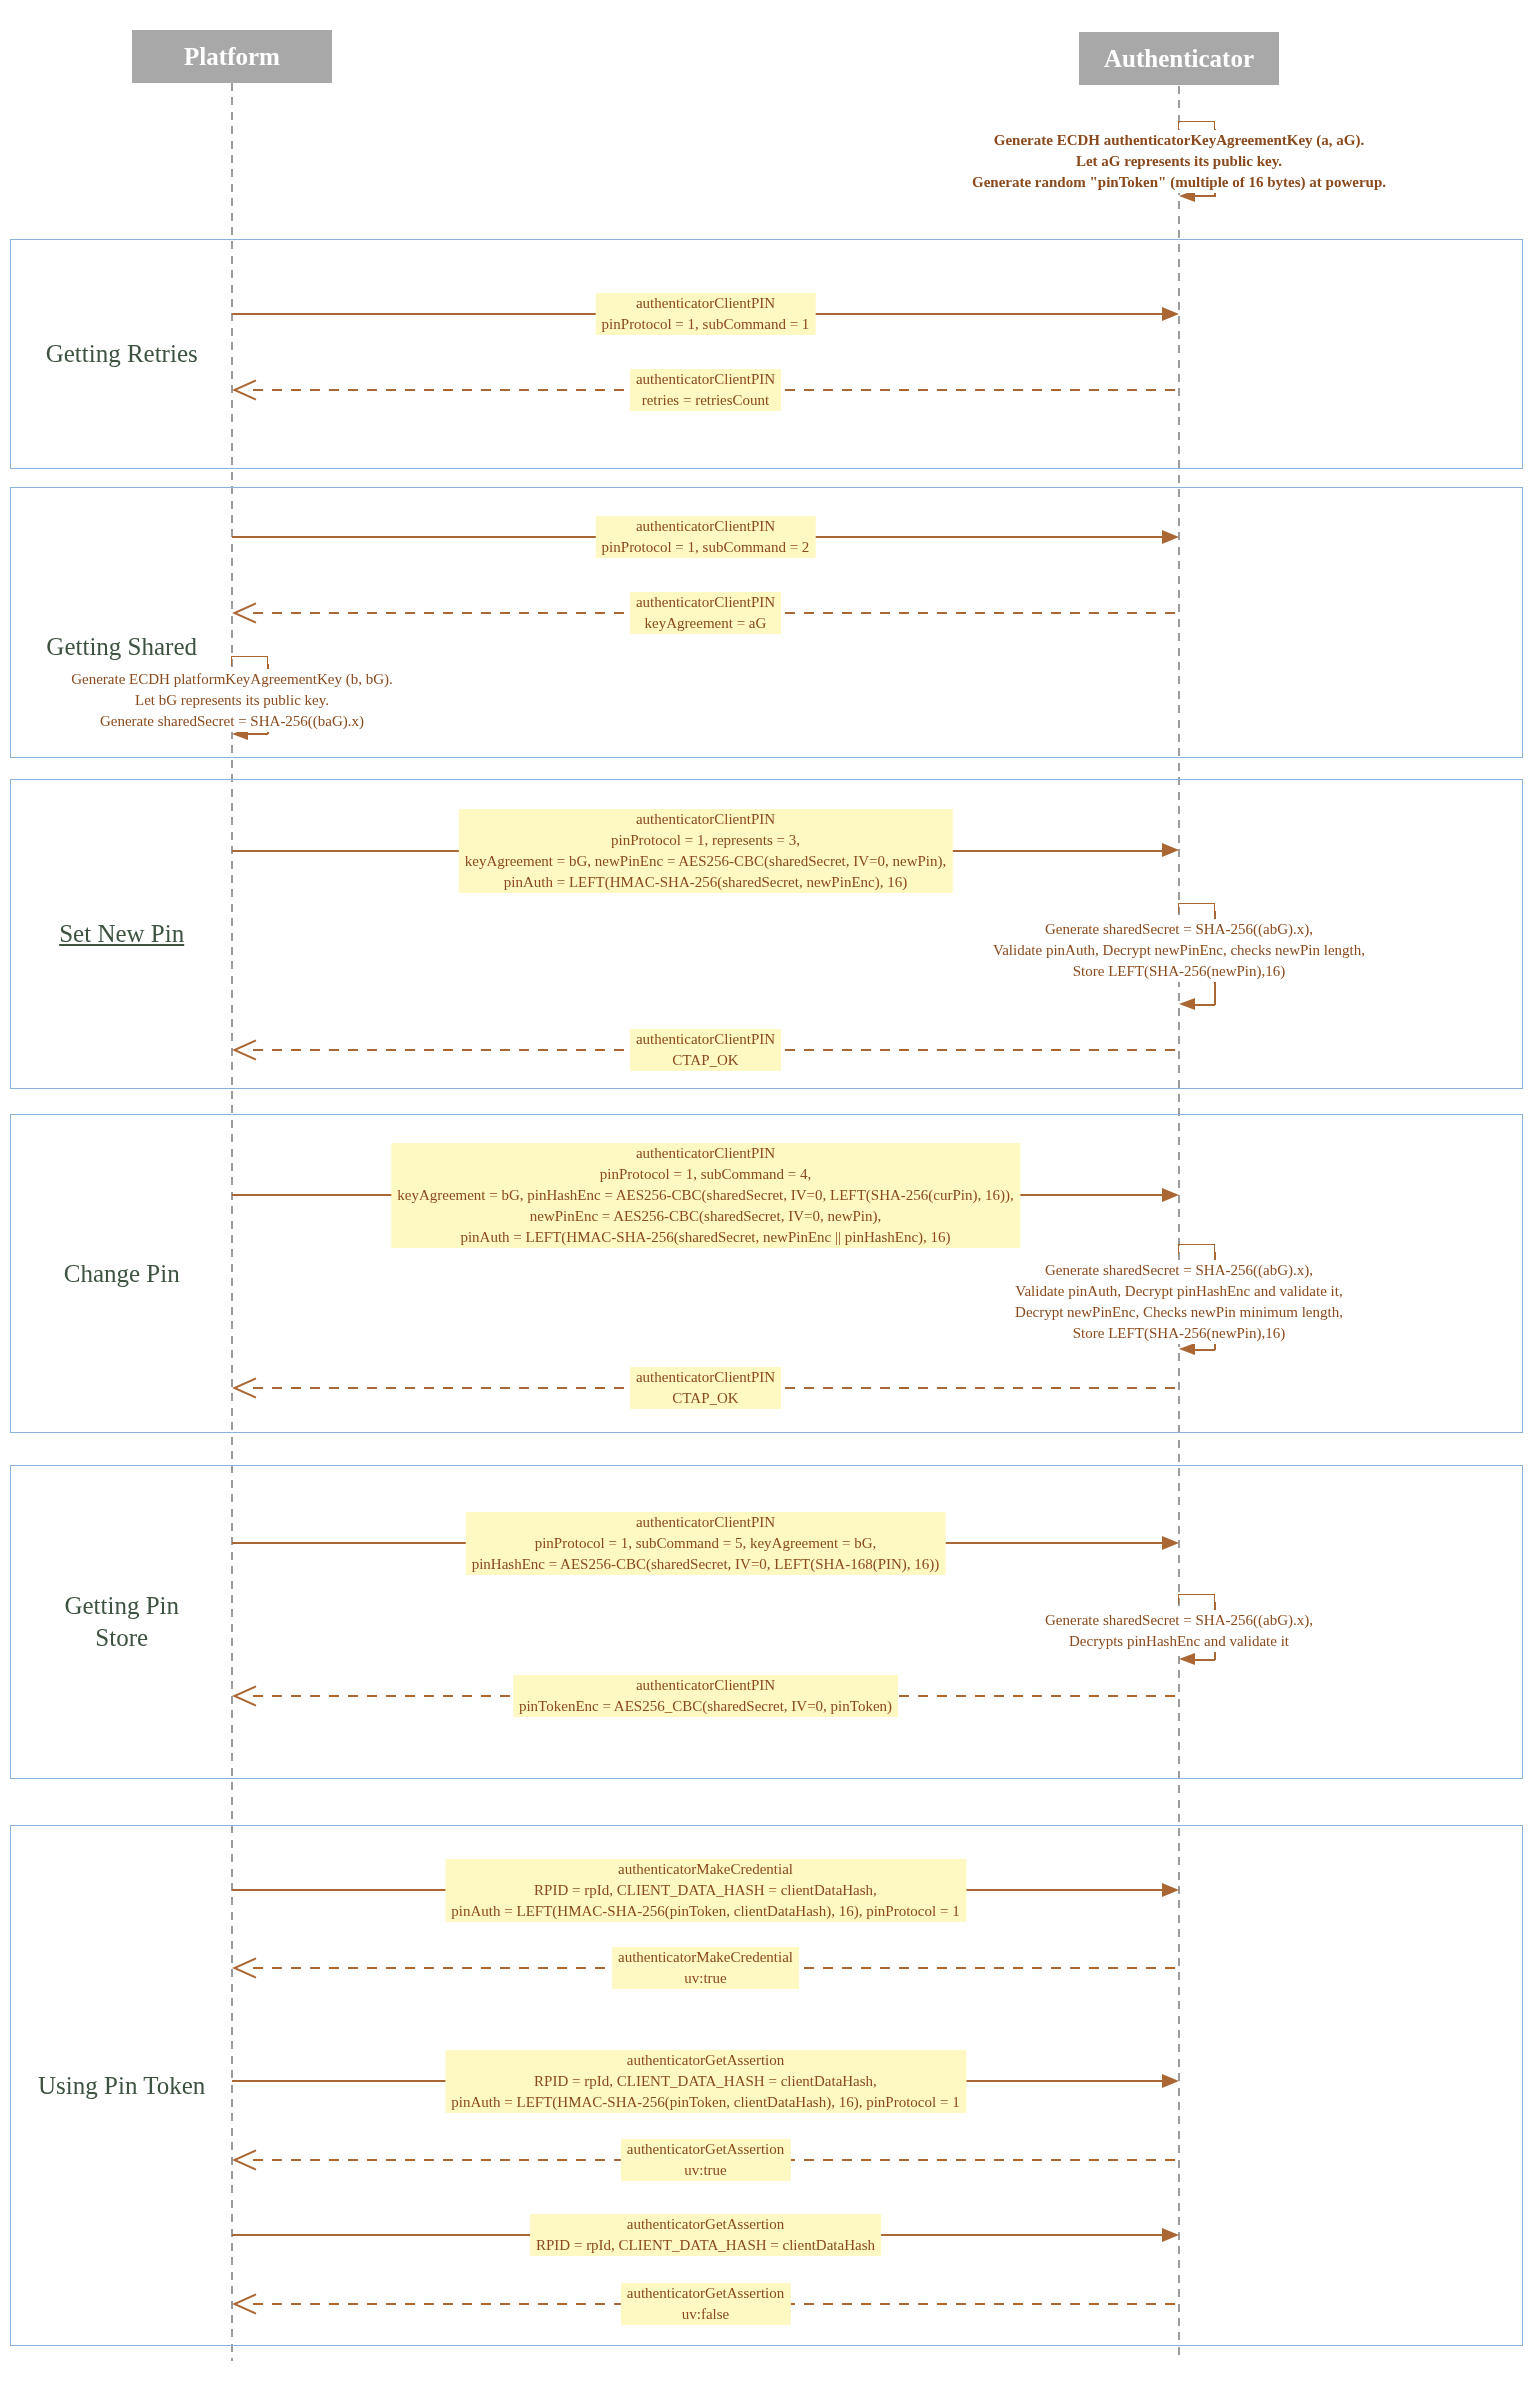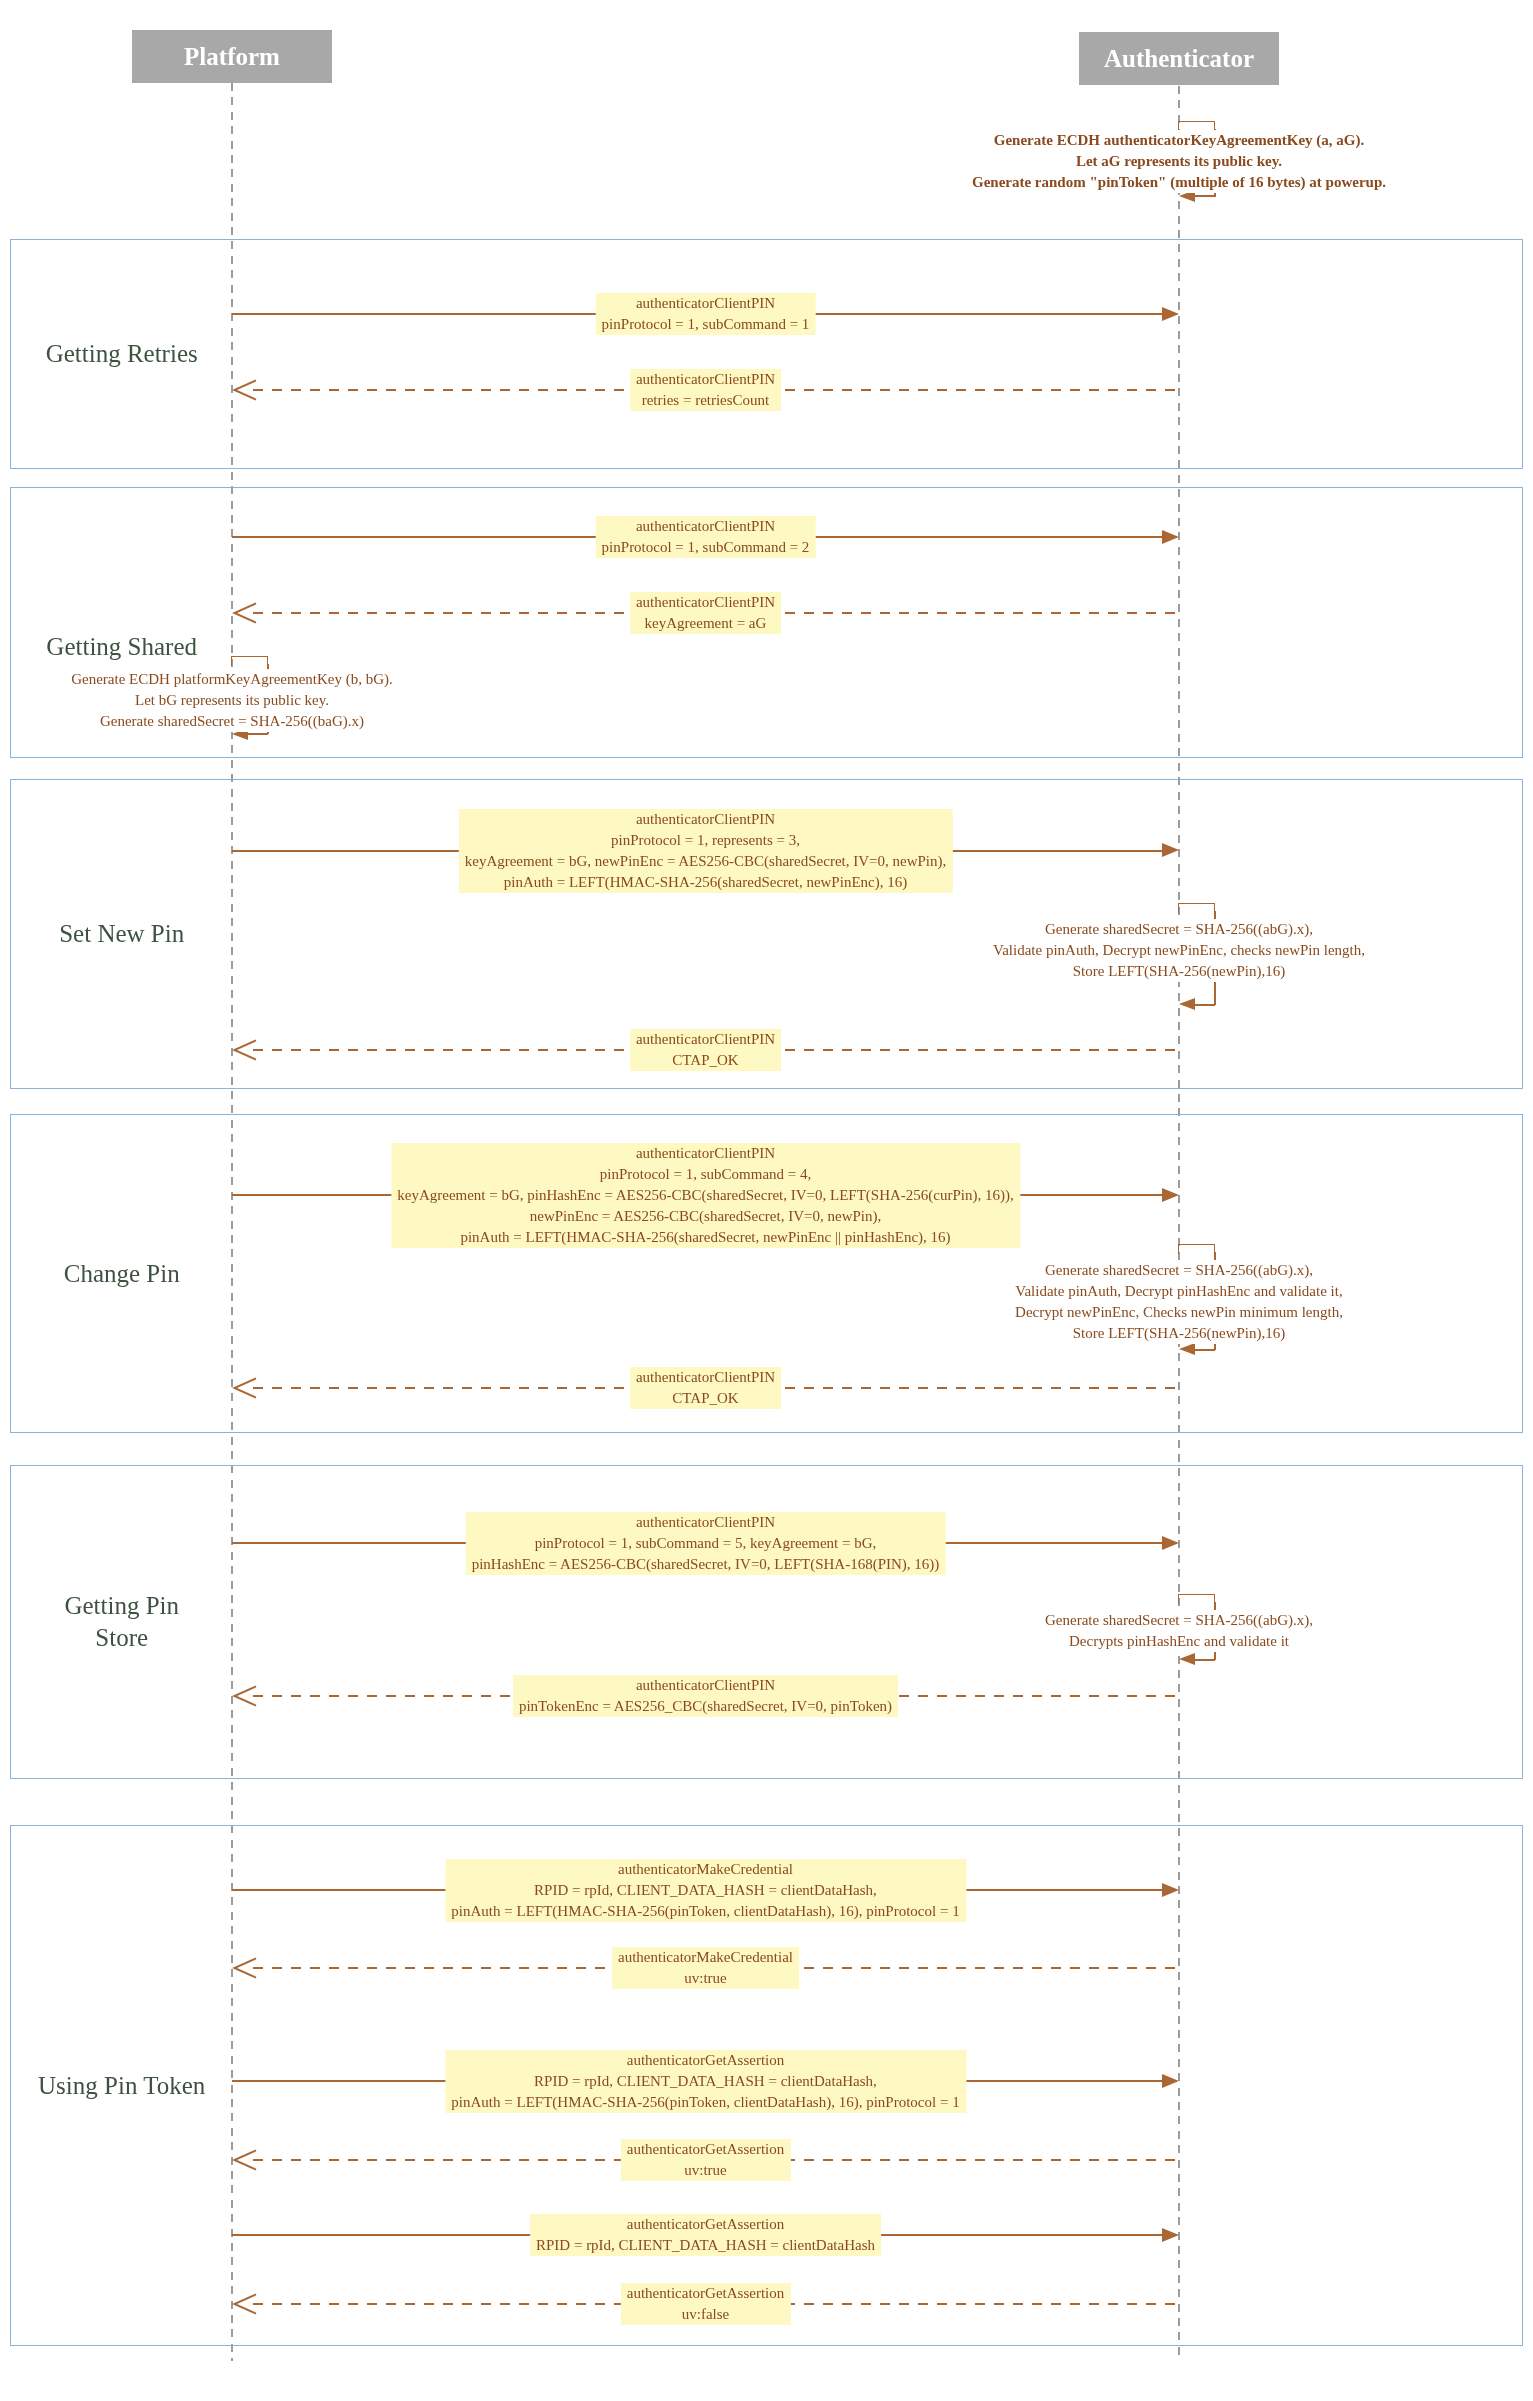--- a/index.html
+++ b/index.html
@@ -143,21 +143,21 @@
         <div class="self-vline" style="left: 267px; top: 664px; height: 70px;"></div>
         <div class="self-hline" style="left: 245px; top: 733px; width: 23px;"></div>
         <div class="self-arrowhead" style="left: 232px; top: 728px;"></div>
         <div class="self-text" style="left: 232px; top: 669px;">
           <div>Generate ECDH platformKeyAgreementKey (b, bG).</div>
           <div>Let bG represents its public key.</div>
           <div>Generate sharedSecret = SHA-256((baG).x)</div>
         </div>
       </div>
       <div class="section" style="top: 779px; height: 310px;"></div>
-      <div class="section-title" style="top: 779px; height: 310px;">
+      <div class="section-title" style="top: 779px; height: 310px; text-decoration: underline;">
         <div>Set New Pin</div>
       </div>
       <div class="msg" style="top: 809px;">
         <div class="arrow-line-solid" style="top: 41px; width: 931px;"></div>
         <div class="arrowhead-right" style="top: 34px;"></div>
         <div class="msg-label">
           <div>authenticatorClientPIN</div>
           <div>pinProtocol = 1, represents = 3,</div>
           <div>keyAgreement = bG, newPinEnc = AES256-CBC(sharedSecret, IV=0, newPin),</div>
           <div>pinAuth = LEFT(HMAC-SHA-256(sharedSecret, newPinEnc), 16)</div>

